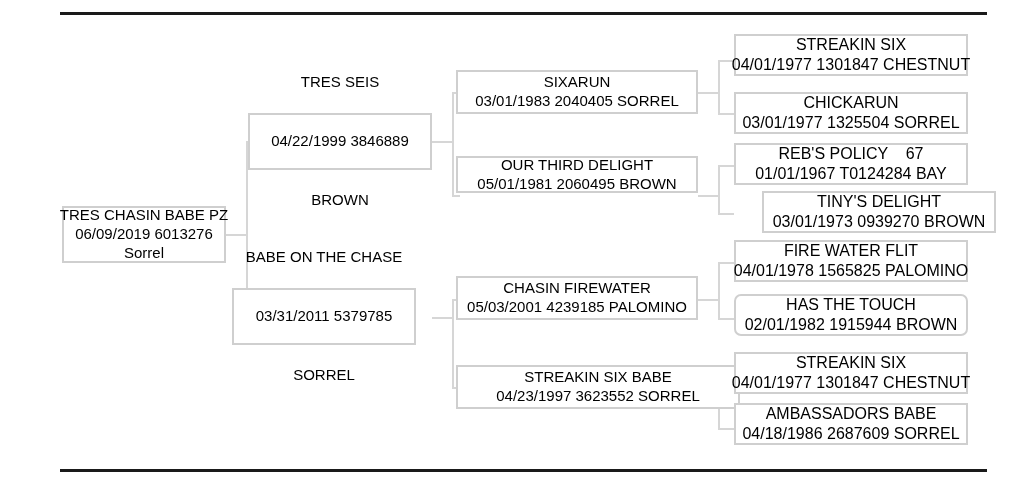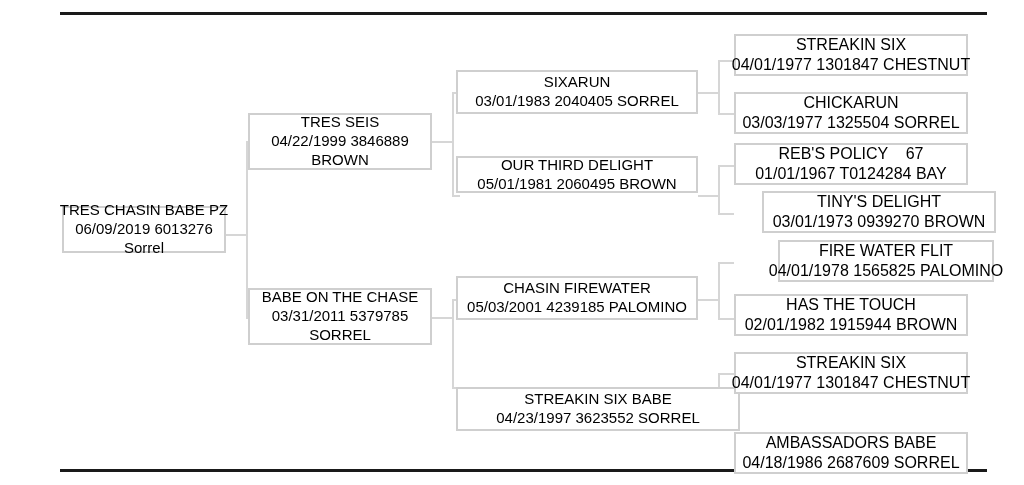--- a/index.html
+++ b/index.html
@@ -33,21 +33,21 @@
     color:#000000;
     line-height:1.25;
     z-index:2;
   }
   .node .ln{
     display:block;
     white-space:pre;
   }
   
   .g0{font-size:15px;}
-  .g1{font-size:15px;}
+  .g1{font-size:15px;gap:40px;}
   .g2{font-size:15px;}
   .g3{font-size:16px;}
 
   .conn{
     position:absolute;
     background:#d6d6d6;
     z-index:1;
   }
   .conn.h{height:2px;}
   .conn.v{width:2px;}
@@ -88,91 +88,91 @@
   <div class="conn h" style="left:698px;top:299px;width:22px;"></div>
   <div class="conn v" style="left:718px;top:262px;height:57px;"></div>
   <div class="conn h" style="left:718px;top:262px;width:16px;"></div>
   <div class="conn h" style="left:718px;top:318px;width:16px;"></div>
 
   <div class="conn h" style="left:698px;top:387px;width:22px;"></div>
   <div class="conn v" style="left:718px;top:373px;height:56px;"></div>
   <div class="conn h" style="left:718px;top:373px;width:16px;"></div>
   <div class="conn h" style="left:718px;top:428px;width:16px;"></div>
 
-  <div class="node g0" style="left:62px;top:206px;width:164px;height:47px;">
+  <div class="node g0" style="left:62px;top:206px;width:164px;height:57px;">
     <span class="ln">TRES CHASIN BABE PZ</span>
     <span class="ln">06/09/2019 6013276</span>
     <span class="ln">Sorrel</span>
   </div>
 
   <div class="node g1" style="left:248px;top:113px;width:184px;height:57px;">
     <span class="ln">TRES SEIS</span>
     <span class="ln">04/22/1999 3846889</span>
     <span class="ln">BROWN</span>
   </div>
 
-  <div class="node g1" style="left:248px;top:288px;width:184px;height:57px;">
+  <div class="node g1" style="left:232px;top:288px;width:184px;height:57px;">
     <span class="ln">BABE ON THE CHASE</span>
     <span class="ln">03/31/2011 5379785</span>
     <span class="ln">SORREL</span>
   </div>
 
   <div class="node g2" style="left:456px;top:70px;width:242px;height:44px;">
     <span class="ln">SIXARUN</span>
     <span class="ln">03/01/1983 2040405 SORREL</span>
   </div>
 
   <div class="node g2" style="left:456px;top:156px;width:242px;height:37px;">
     <span class="ln">OUR THIRD DELIGHT</span>
     <span class="ln">05/01/1981 2060495 BROWN</span>
   </div>
 
   <div class="node g2" style="left:456px;top:276px;width:242px;height:44px;">
     <span class="ln">CHASIN FIREWATER</span>
     <span class="ln">05/03/2001 4239185 PALOMINO</span>
   </div>
 
-  <div class="node g2" style="left:456px;top:387px;width:284px;height:44px;">
+  <div class="node g2" style="left:456px;top:365px;width:284px;height:44px;">
     <span class="ln">STREAKIN SIX BABE</span>
     <span class="ln">04/23/1997 3623552 SORREL</span>
   </div>
 
   <div class="node g3" style="left:734px;top:34px;width:234px;height:42px;">
     <span class="ln">STREAKIN SIX</span>
     <span class="ln">04/01/1977 1301847 CHESTNUT</span>
   </div>
 
   <div class="node g3" style="left:734px;top:92px;width:234px;height:42px;">
     <span class="ln">CHICKARUN</span>
-    <span class="ln">03/03/1977 1325504 SORREL</span>
+    <span class="ln">03/01/1977 1325504 SORREL</span>
   </div>
 
   <div class="node g3" style="left:734px;top:143px;width:234px;height:42px;">
     <span class="ln">REB'S POLICY    67</span>
     <span class="ln">01/01/1967 T0124284 BAY</span>
   </div>
 
   <div class="node g3" style="left:734px;top:191px;width:234px;height:42px;margin-left:28px;">
     <span class="ln">TINY'S DELIGHT</span>
     <span class="ln">03/01/1973 0939270 BROWN</span>
   </div>
 
-  <div class="node g3" style="left:778px;top:240px;width:216px;height:42px;">
+  <div class="node g3" style="left:734px;top:240px;width:234px;height:42px;">
     <span class="ln">FIRE WATER FLIT</span>
     <span class="ln">04/01/1978 1565825 PALOMINO</span>
   </div>
 
-  <div class="node g3" style="left:734px;top:294px;width:234px;height:42px;">
+  <div class="node g3" style="left:734px;top:294px;width:234px;height:42px;border-radius:7px;">
     <span class="ln">HAS THE TOUCH</span>
     <span class="ln">02/01/1982 1915944 BROWN</span>
   </div>
 
   <div class="node g3" style="left:734px;top:352px;width:234px;height:42px;">
     <span class="ln">STREAKIN SIX</span>
     <span class="ln">04/01/1977 1301847 CHESTNUT</span>
   </div>
 
-  <div class="node g3" style="left:734px;top:403px;width:234px;height:42px;margin-top:29px;">
+  <div class="node g3" style="left:734px;top:403px;width:234px;height:42px;">
     <span class="ln">AMBASSADORS BABE</span>
     <span class="ln">04/18/1986 2687609 SORREL</span>
   </div>
 
 </div>
 
 </body></html>

